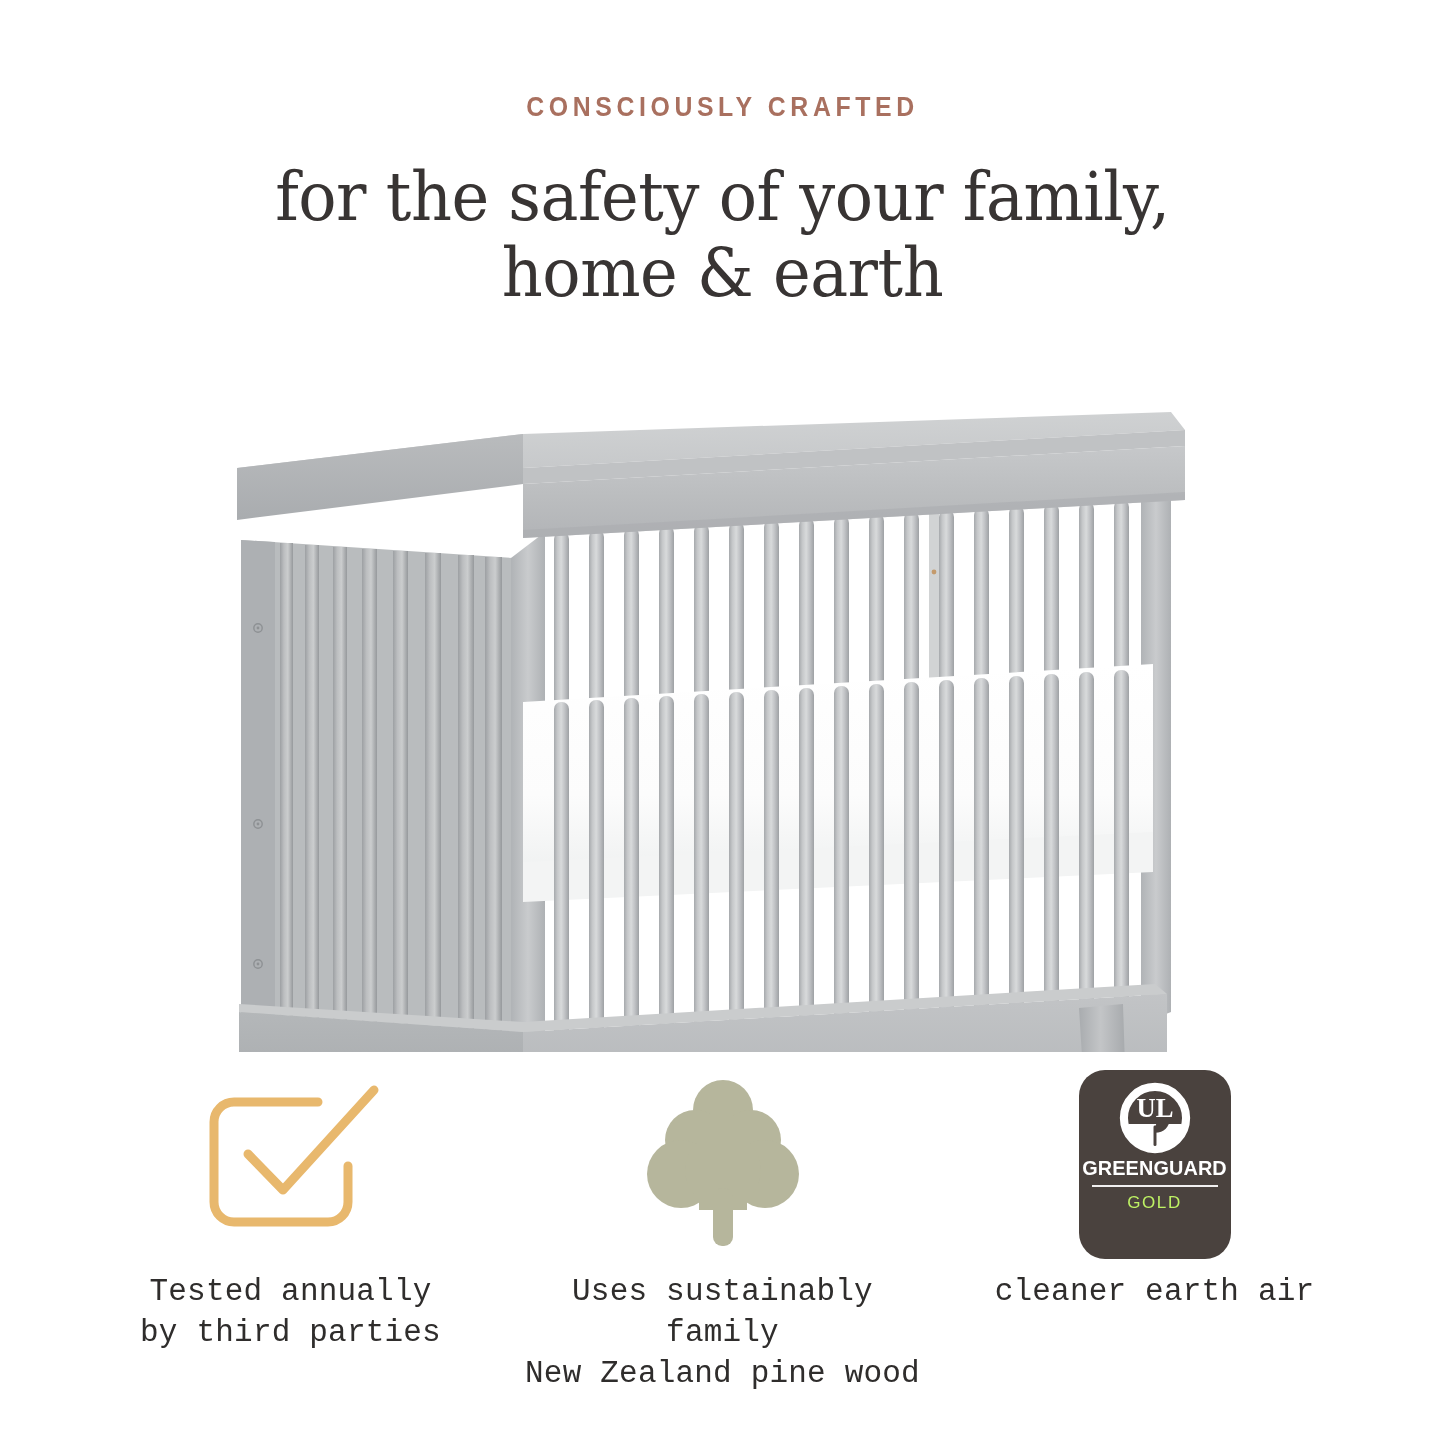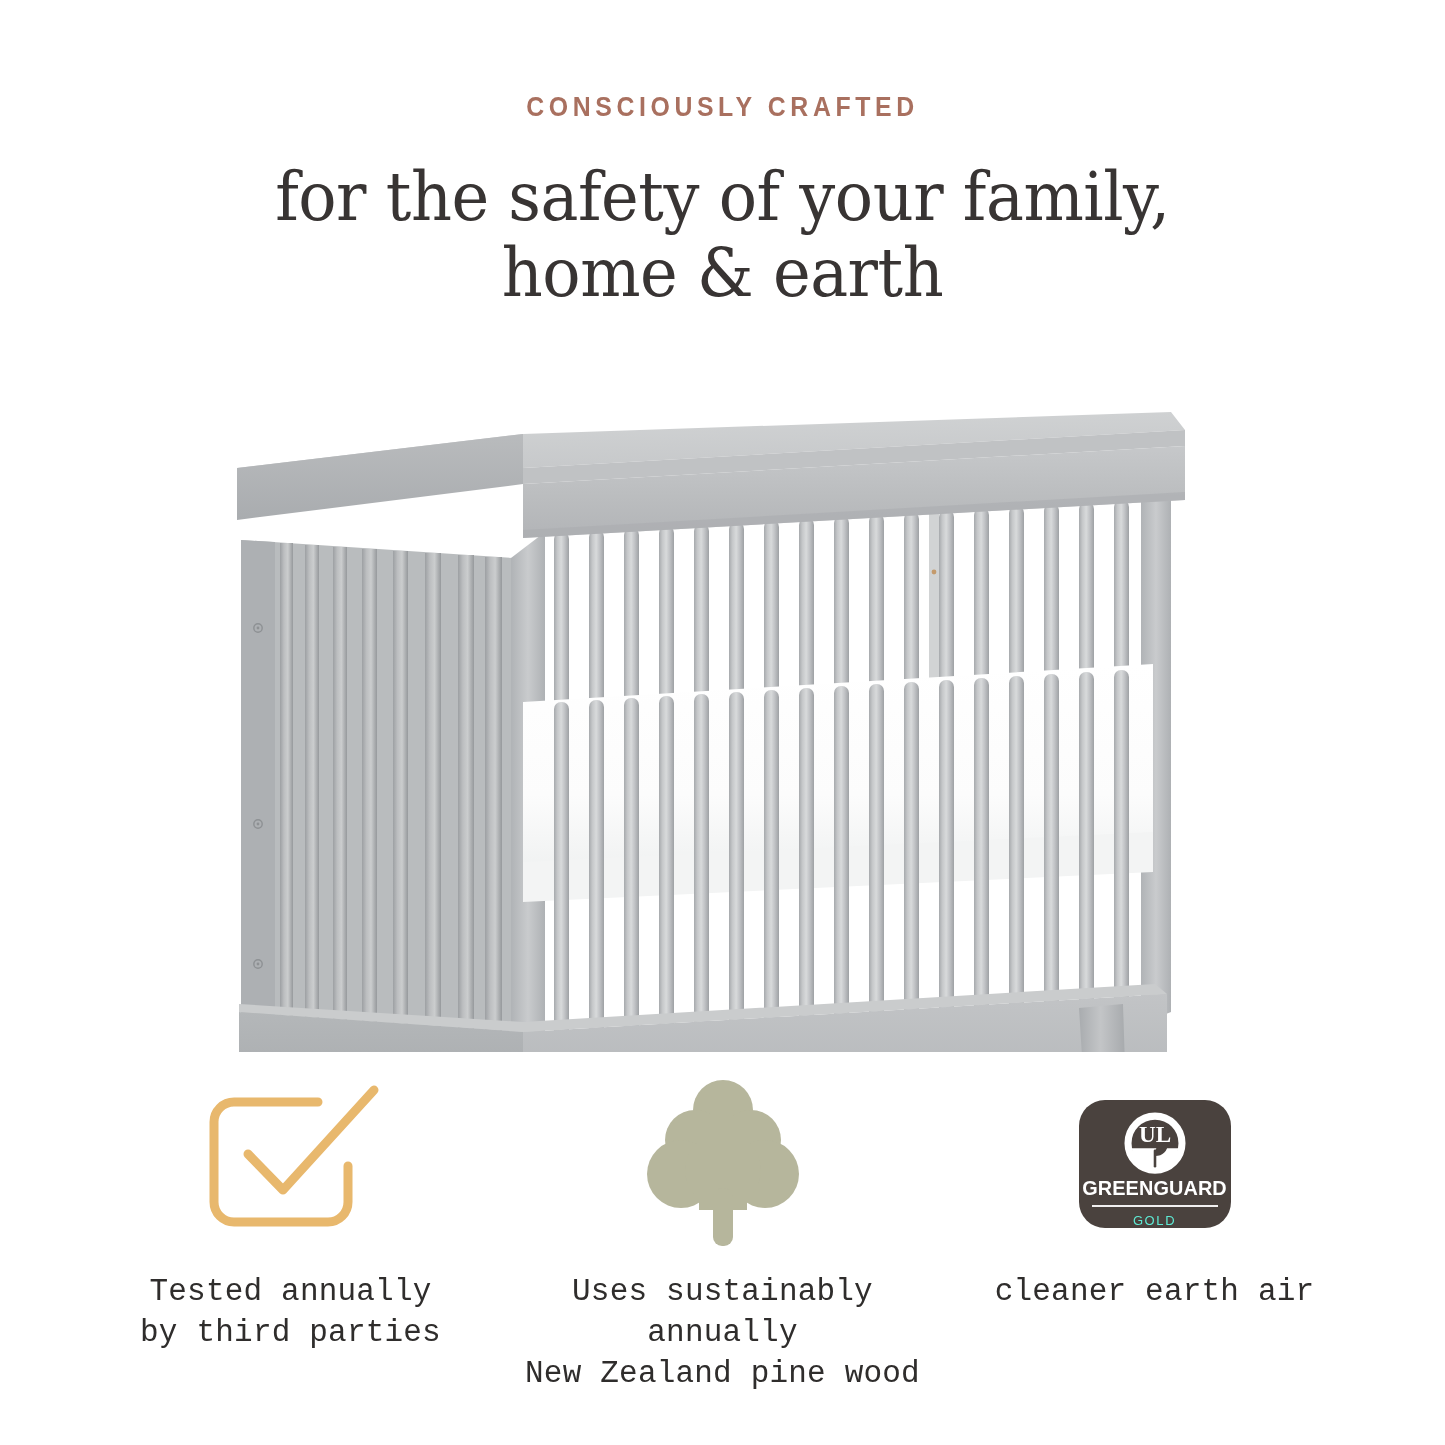--- a/index.html
+++ b/index.html
@@ -96,21 +96,21 @@
     line-height: 1.32;
     color: #2f2d2c;
     letter-spacing: 0.2px;
   }
   .feature-caption .ln { display: block; font-family: Liberation Mono, monospace; }
 
   
   .gg-badge {
     position: relative;
     width: 152px;
-    height: 128px;
+    height: 189px;
     border-radius: 26px;
     background: #4a423e;
     display: flex;
     flex-direction: column;
     align-items: center;
   }
   .gg-ul {
     margin-top: 11px;
     width: 74px;
     height: 74px;
@@ -126,24 +126,24 @@
   }
   .gg-rule {
     width: 126px;
     height: 2px;
     background: #ffffff;
     margin-top: 5px;
     opacity: 0.92;
   }
   .gg-gold {
     margin-top: 6px;
-    color: #5eead4;
+    color: #bef264;
     font-family: "Liberation Sans", sans-serif;
     font-weight: 400;
-    font-size: 13px;
+    font-size: 17px;
     letter-spacing: 1.6px;
   }
 </style>
 </head>
 <body>
 
 <div id="page">
 
   <div class="header">
     <div class="eyebrow">CONSCIOUSLY CRAFTED</div>
@@ -368,21 +368,21 @@
             <circle cx="38" cy="96" r="34"></circle>
             <circle cx="122" cy="96" r="34"></circle>
             <circle cx="80" cy="92" r="38"></circle>
             <rect x="56" y="40" width="48" height="92"></rect>
 
             <rect x="70" y="110" width="20" height="58" rx="9"></rect>
           </g>
         </svg>
       </div>
       <div class="feature-caption">
-        <span class="ln">Uses sustainably annually</span>
+        <span class="ln">Uses sustainably family</span>
         <span class="ln">New Zealand pine wood</span>
       </div>
     </div>
 
     <div class="feature">
       <div class="feature-icon">
         <div class="gg-badge">
           <svg class="gg-ul" viewBox="0 0 100 100">
 
             <circle cx="50" cy="50" r="42" fill="none" stroke="#ffffff" stroke-width="11"></circle>

